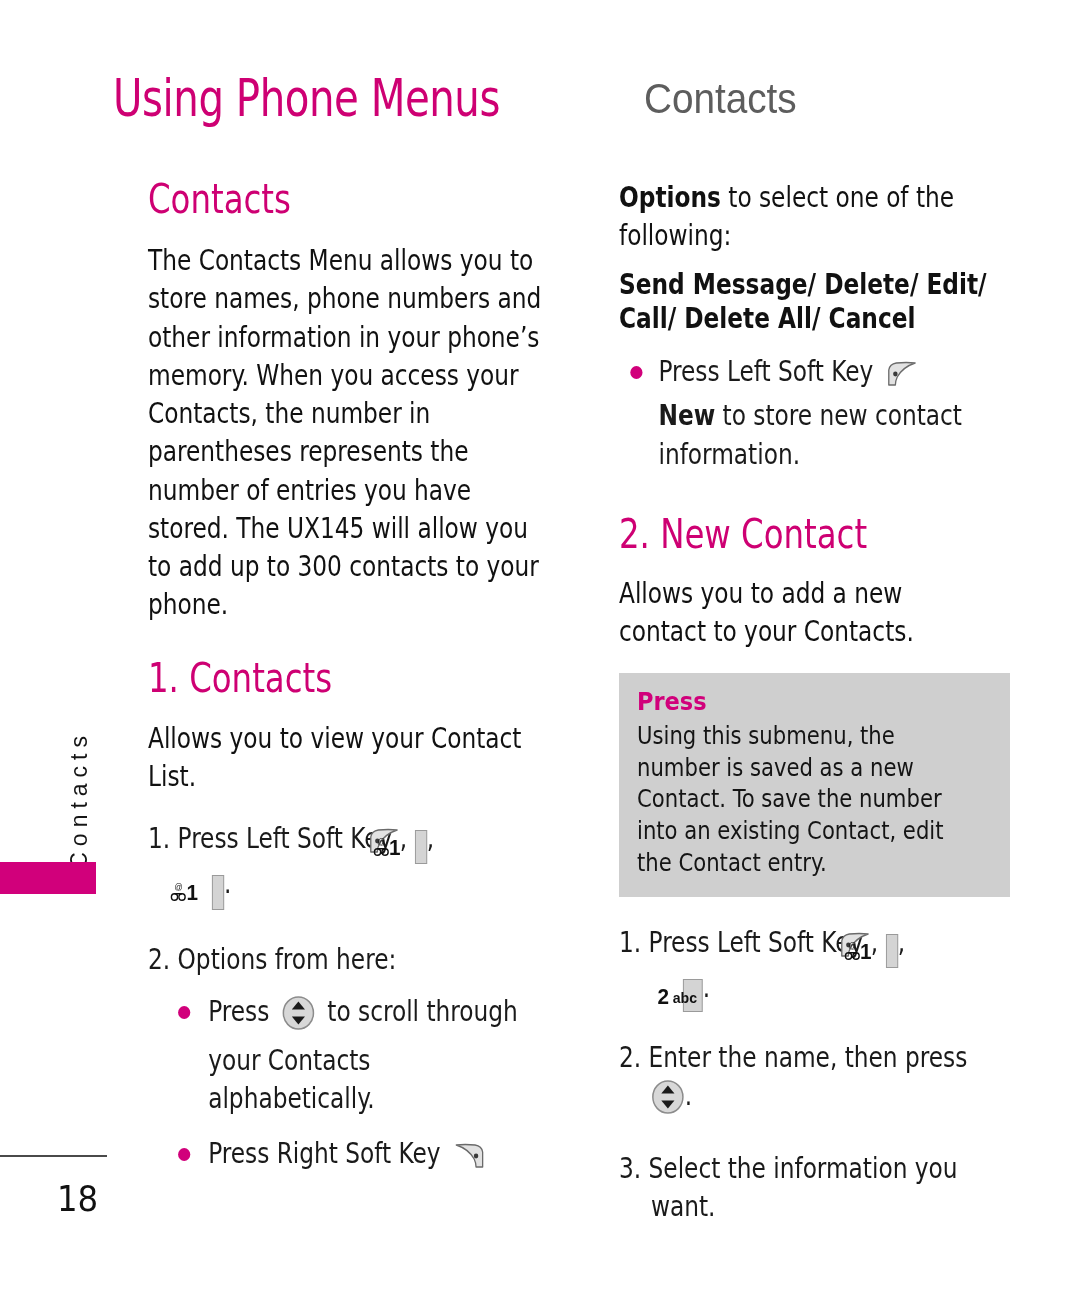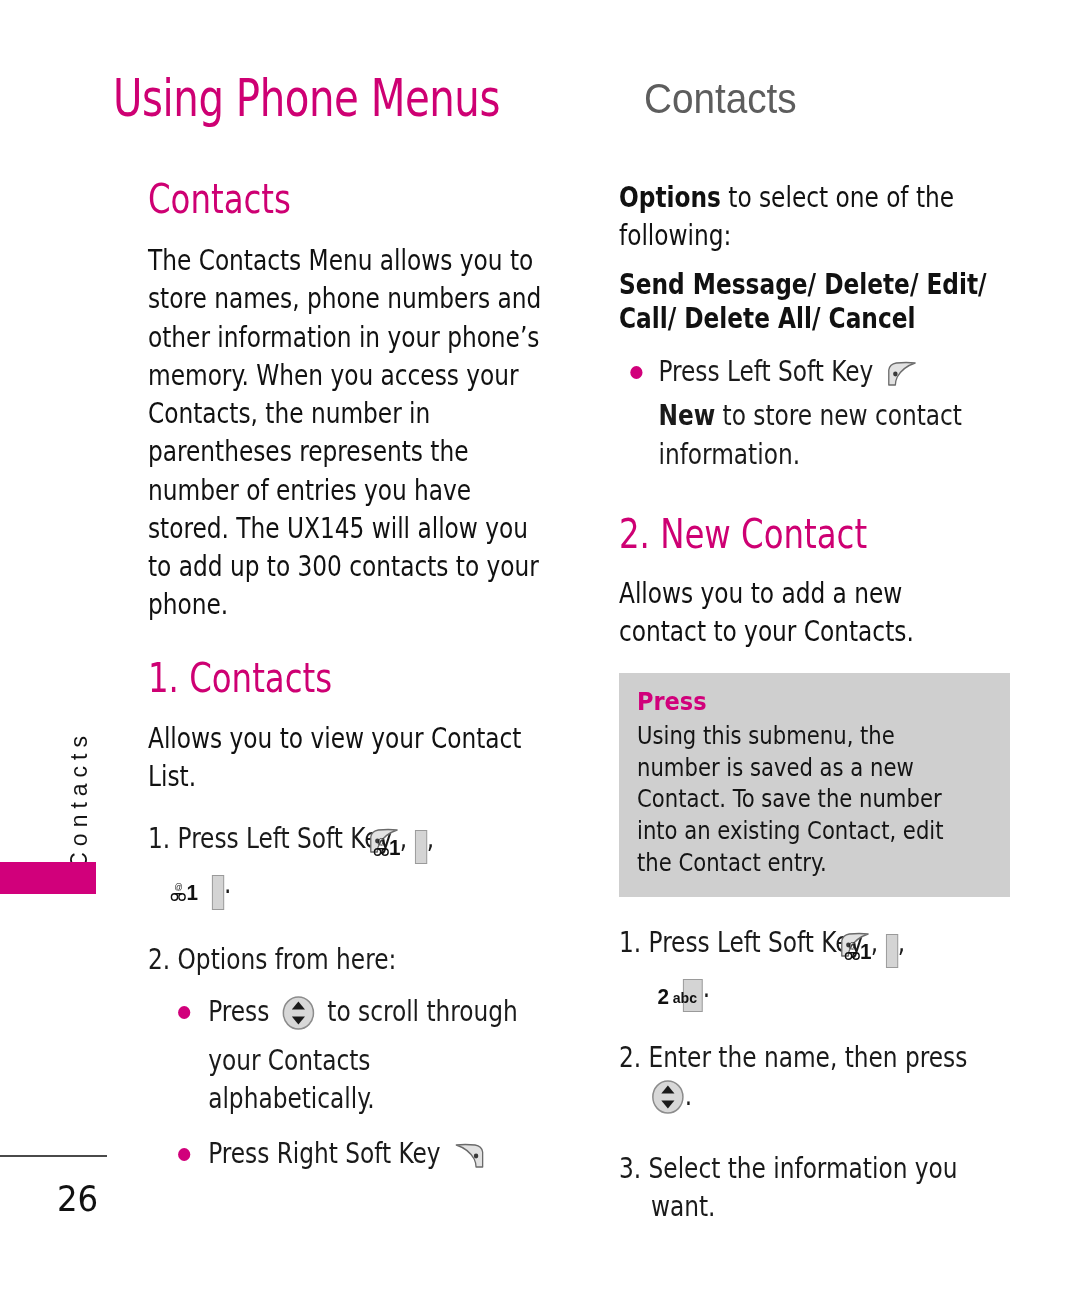--- a/index.html
+++ b/index.html
@@ -345,13 +345,13 @@
         <path d="M18 29.5 L25 21.5 L11 21.5 Z" fill="#1a1a1a"></path>
       </svg>
     </span><span>.</span>
   </p>
 
   <p class="num-item" style="margin-top:24px;">3. Select the information you want.</p>
 
 </div>
 
 <div id="footer-rule"></div>
-<div id="page-number">26</div>
+<div id="page-number">18</div>
 
 </body></html>

